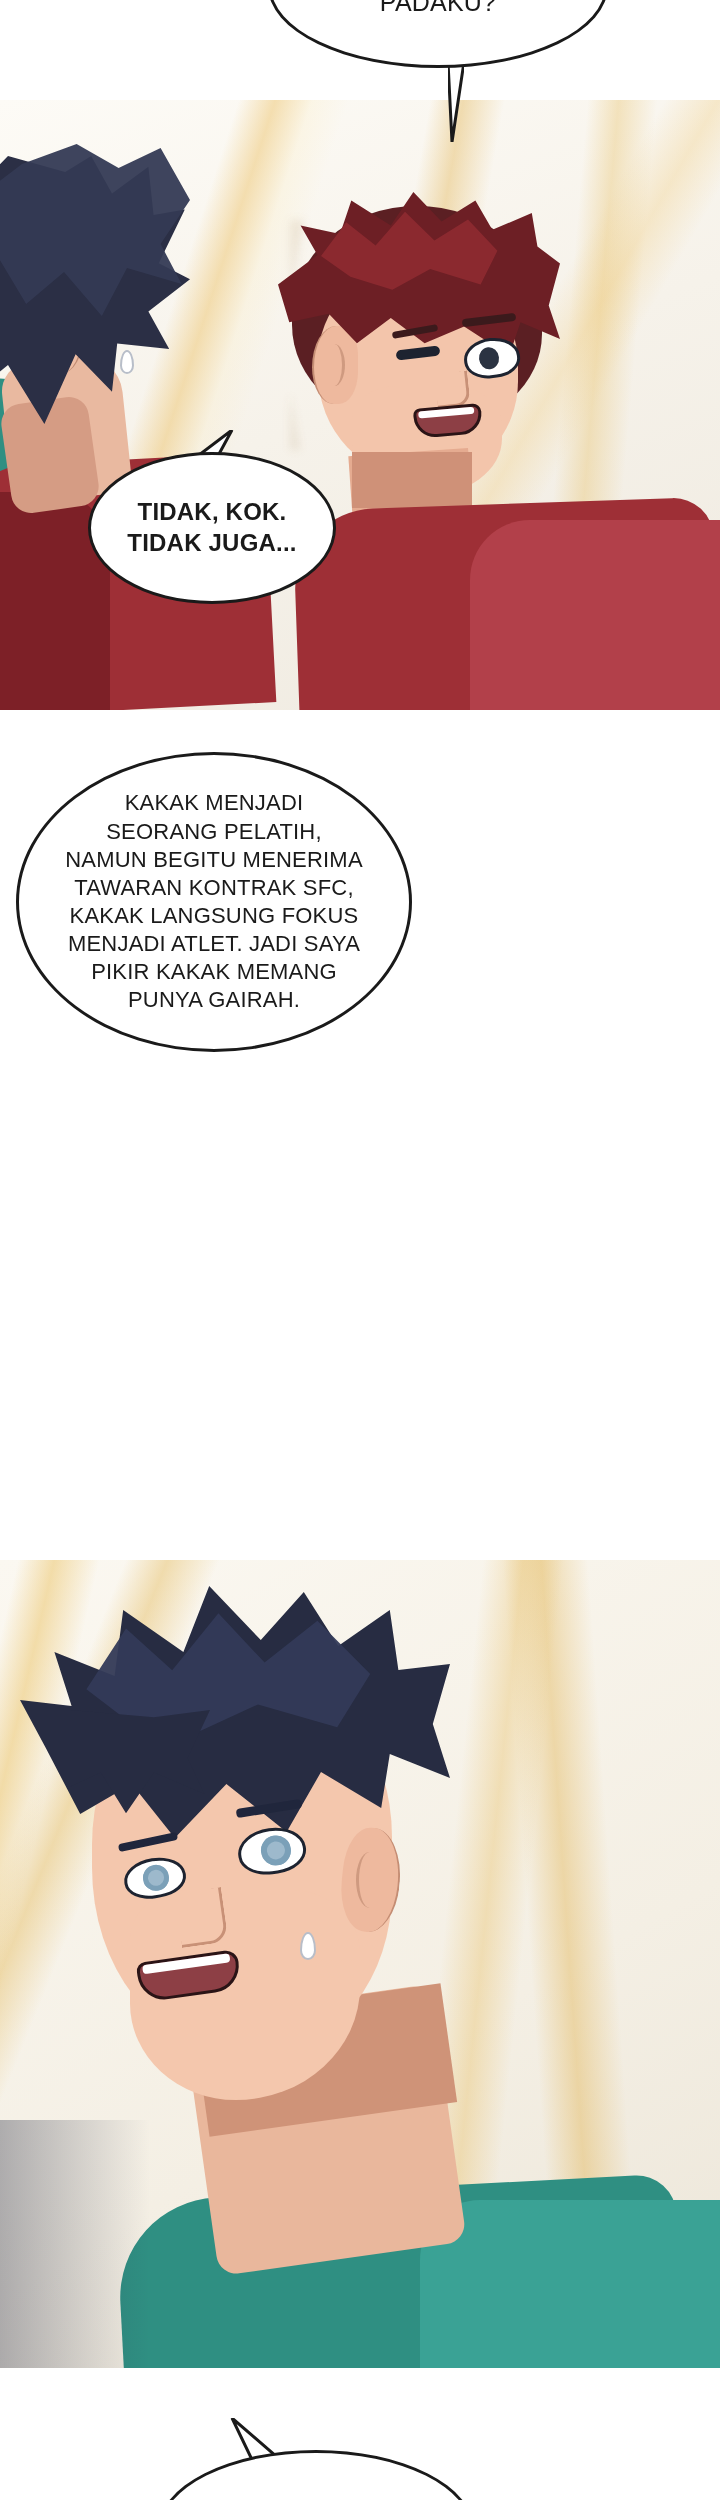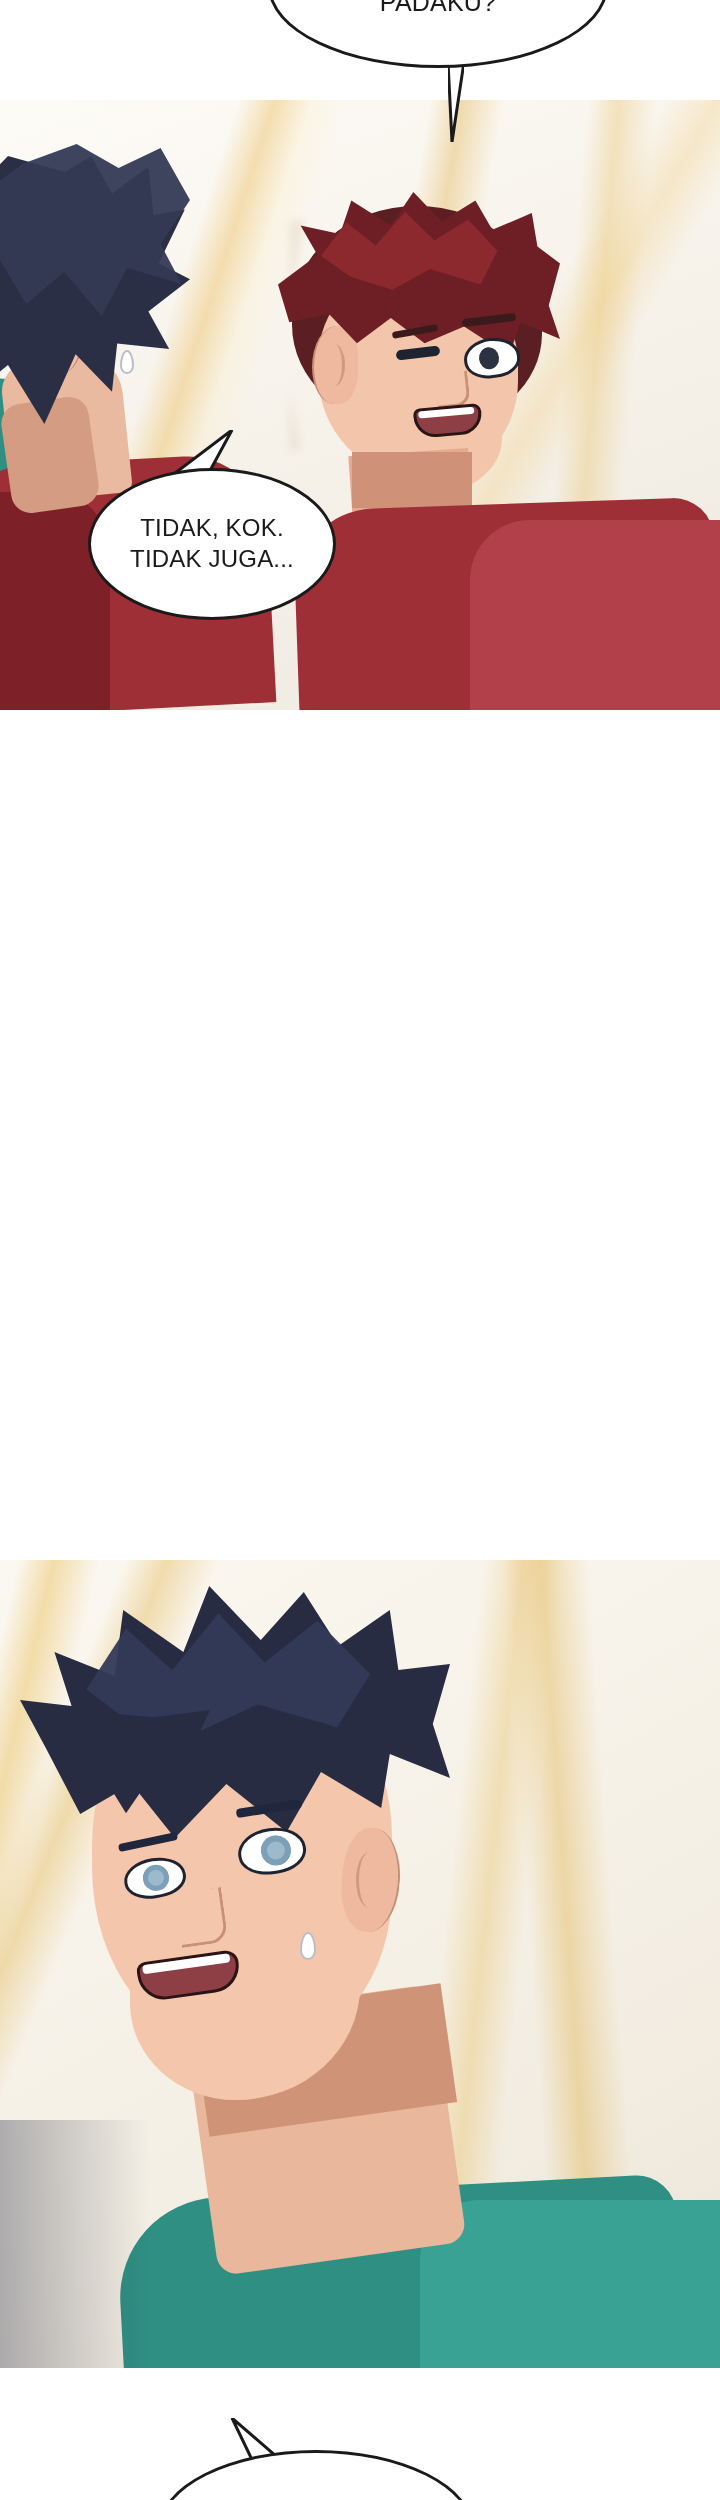--- a/index.html
+++ b/index.html
@@ -394,21 +394,21 @@
     position: absolute; left: 420px; top: 640px; width: 300px; height: 190px;
     background: #3aa295; border-radius: 60px 0 0 0;
   }
   .c3-shadow-l {
     position: absolute; left: 0; top: 560px; width: 150px; height: 250px;
     background: linear-gradient(90deg, rgba(40,44,66,.35), rgba(40,44,66,0));
   }
 
   
   #bubble-1 {
-    left: 88px; top: 468px; width: 248px; height: 152px;
+    left: 88px; top: 452px; width: 248px; height: 152px; font-weight: bold;
   }
   #bubble-1 .btext { font-size: 24px; }
   #tail-1 { left: 160px; top: 430px; width: 80px; height: 50px; }
 
   #bubble-2 {
     left: 16px; top: 752px; width: 396px; height: 300px;
   }
   #bubble-2 .btext { font-size: 22px; }
 
   #bubble-3 {
@@ -480,20 +480,30 @@
   <div class="gap" id="gap-1"></div>
 
   <svg class="tail" id="tail-1" viewBox="0 0 80 50">
     <polygon points="72,0 6,50 46,48" fill="#ffffff" stroke="#1a1a1a" stroke-width="3"></polygon>
   </svg>
   <div class="bubble" id="bubble-1">
     <div class="btext">TIDAK, KOK.
 TIDAK JUGA...</div>
   </div>
 
+  <div class="bubble" id="bubble-2">
+    <div class="btext">KAKAK MENJADI
+SEORANG PELATIH,
+NAMUN BEGITU MENERIMA
+TAWARAN KONTRAK SFC,
+KAKAK LANGSUNG FOKUS
+MENJADI ATLET. JADI SAYA
+PIKIR KAKAK MEMANG
+PUNYA GAIRAH.</div>
+  </div>
 
   <div class="gap" id="gap-2"></div>
 
   <div class="panel" id="panel-2">
     <div class="p2-bg"></div>
     <div class="p2-glow"></div>
 
     <div class="c3-shirt"></div>
     <div class="c3-shirt-hi"></div>
     <div class="c3-neck"></div>

